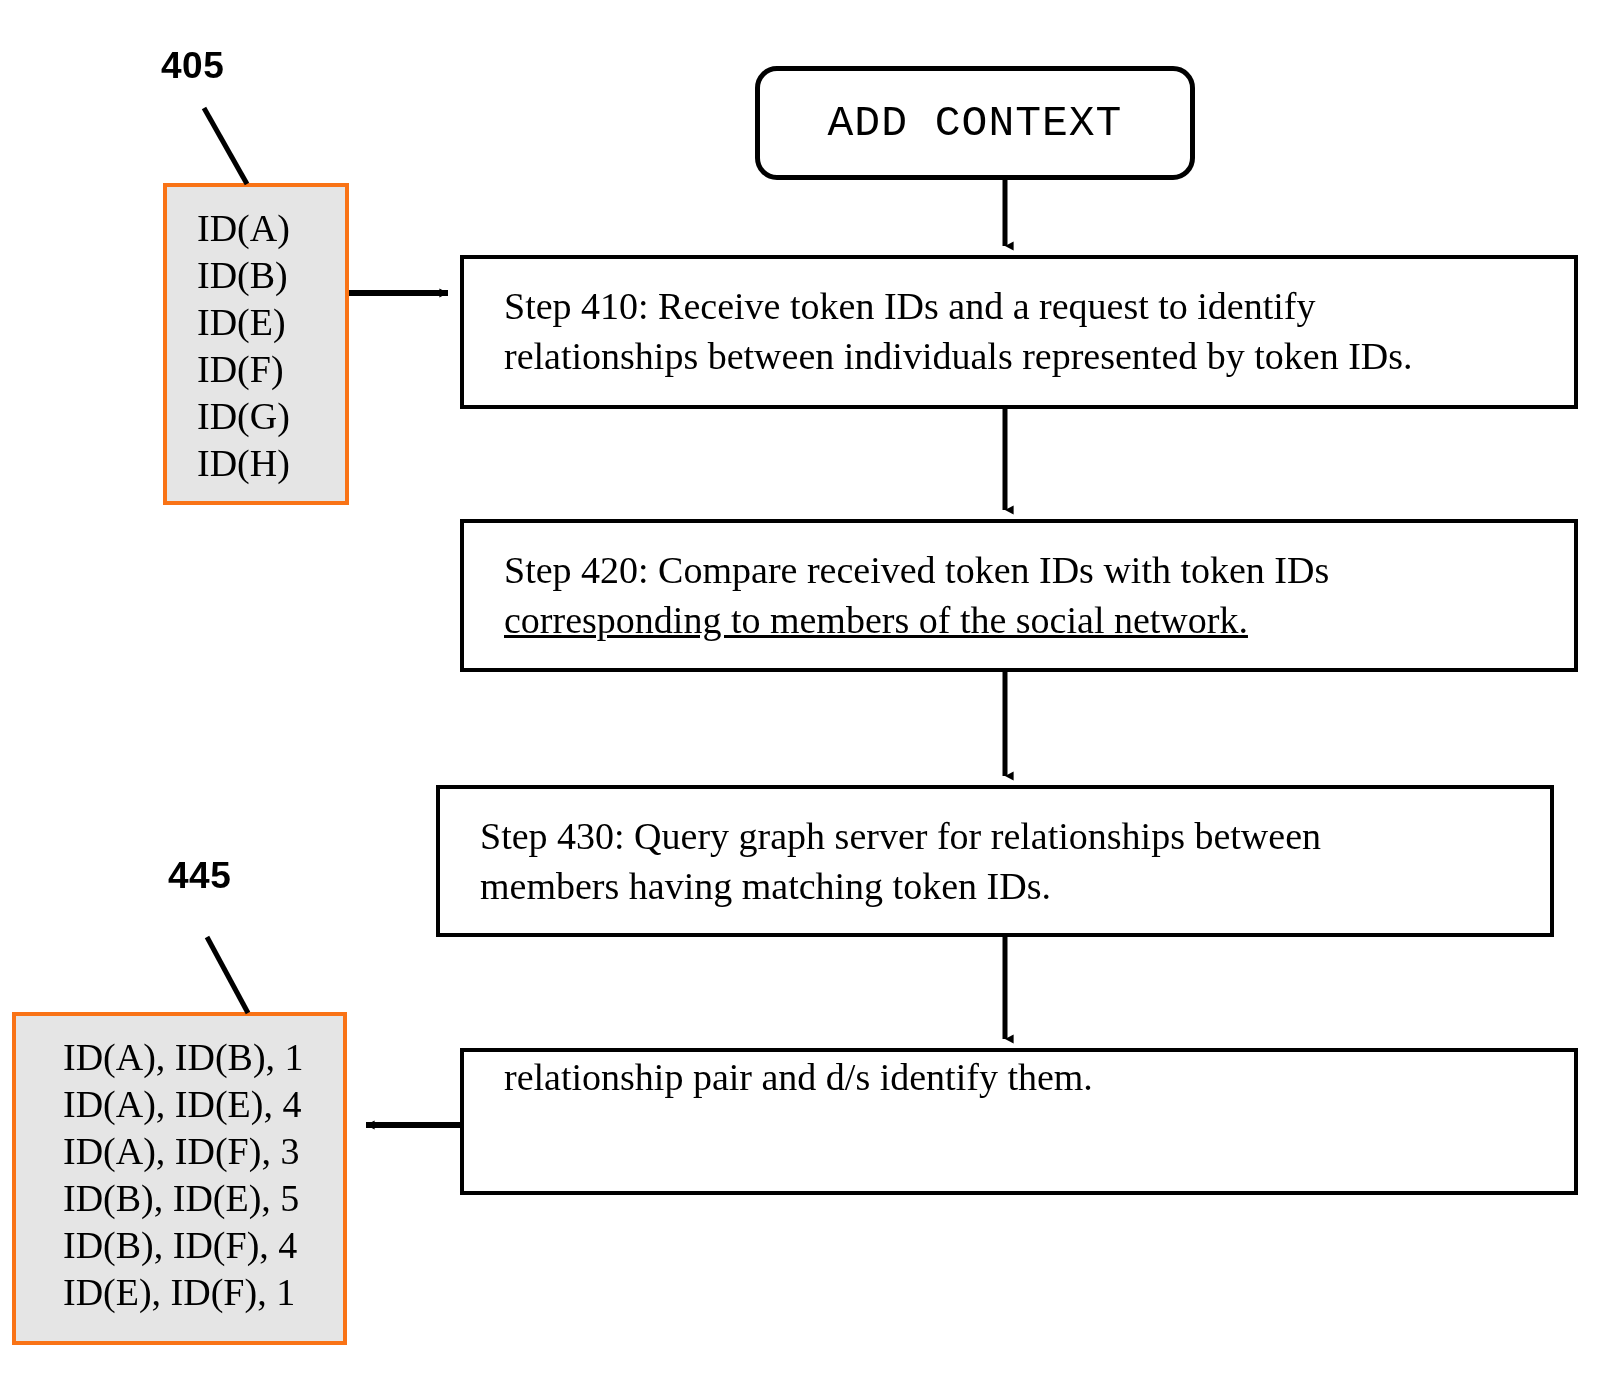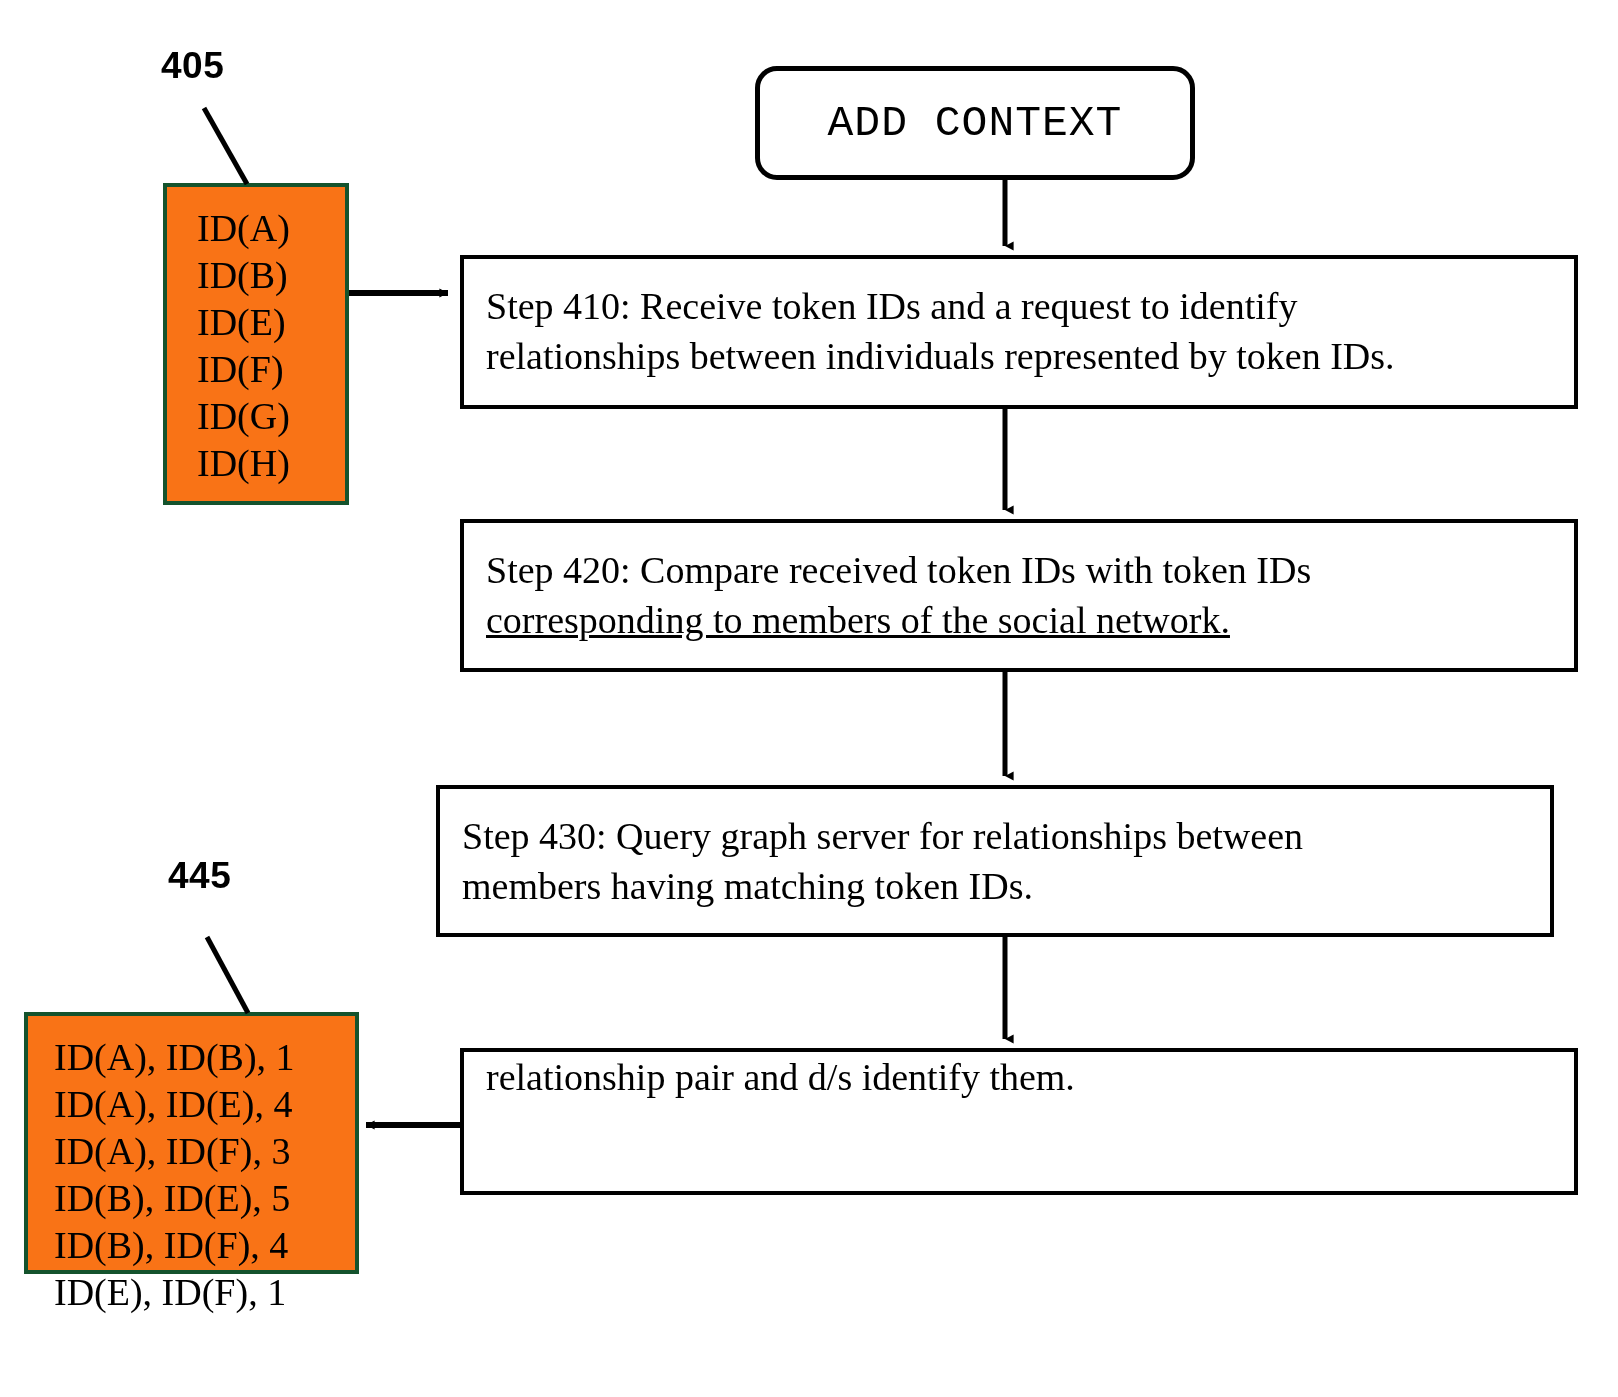--- a/index.html
+++ b/index.html
@@ -26,22 +26,22 @@
     font-size: 37px;
     letter-spacing: 0.5px;
     color: #000;
     white-space: nowrap;
   }
 
   
   .box {
     position: absolute;
     box-sizing: border-box;
-    border: 4px solid #14532d;
-    background: #f97316;
+    border: 4px solid #f97316;
+    background: #e5e5e5;
   }
 
   
   .data-box {
     padding: 18px 0 0 0;
   }
   .data-line {
     font-family: "Liberation Serif", "DejaVu Serif", serif;
     font-size: 38px;
     line-height: 47px;
@@ -74,21 +74,21 @@
   .step-box {
     position: absolute;
     box-sizing: border-box;
     border: 4px solid #000;
     background: #ffffff;
   }
   .step-text {
     font-family: "Liberation Serif", "DejaVu Serif", serif;
     font-size: 38px;
     line-height: 50px;
-    padding: 22px 16px 0 22px;
+    padding: 22px 16px 0 40px;
     color: #000;
   }
 
   
   #connectors {
     position: absolute;
     left: 0;
     top: 0;
     width: 1618px;
     height: 1397px;
@@ -106,21 +106,21 @@
 
   <div id="box-405" class="box data-box" style="left:163px; top:183px; width:186px; height:322px;">
     <div class="data-line">ID(A)</div>
     <div class="data-line">ID(B)</div>
     <div class="data-line">ID(E)</div>
     <div class="data-line">ID(F)</div>
     <div class="data-line">ID(G)</div>
     <div class="data-line">ID(H)</div>
   </div>
 
-  <div id="box-445" class="box data-box" style="left:24px; top:1012px; width:335px; height:262px;">
+  <div id="box-445" class="box data-box" style="left:12px; top:1012px; width:335px; height:333px;padding-left:21px;">
     <div class="data-line">ID(A), ID(B), 1</div>
     <div class="data-line">ID(A), ID(E), 4</div>
     <div class="data-line">ID(A), ID(F), 3</div>
     <div class="data-line">ID(B), ID(E), 5</div>
     <div class="data-line">ID(B), ID(F), 4</div>
     <div class="data-line">ID(E), ID(F), 1</div>
   </div>
 
   <div class="terminator" style="left:755px; top:66px; width:440px; height:114px;">
     <span class="terminator-label">ADD CONTEXT</span>

